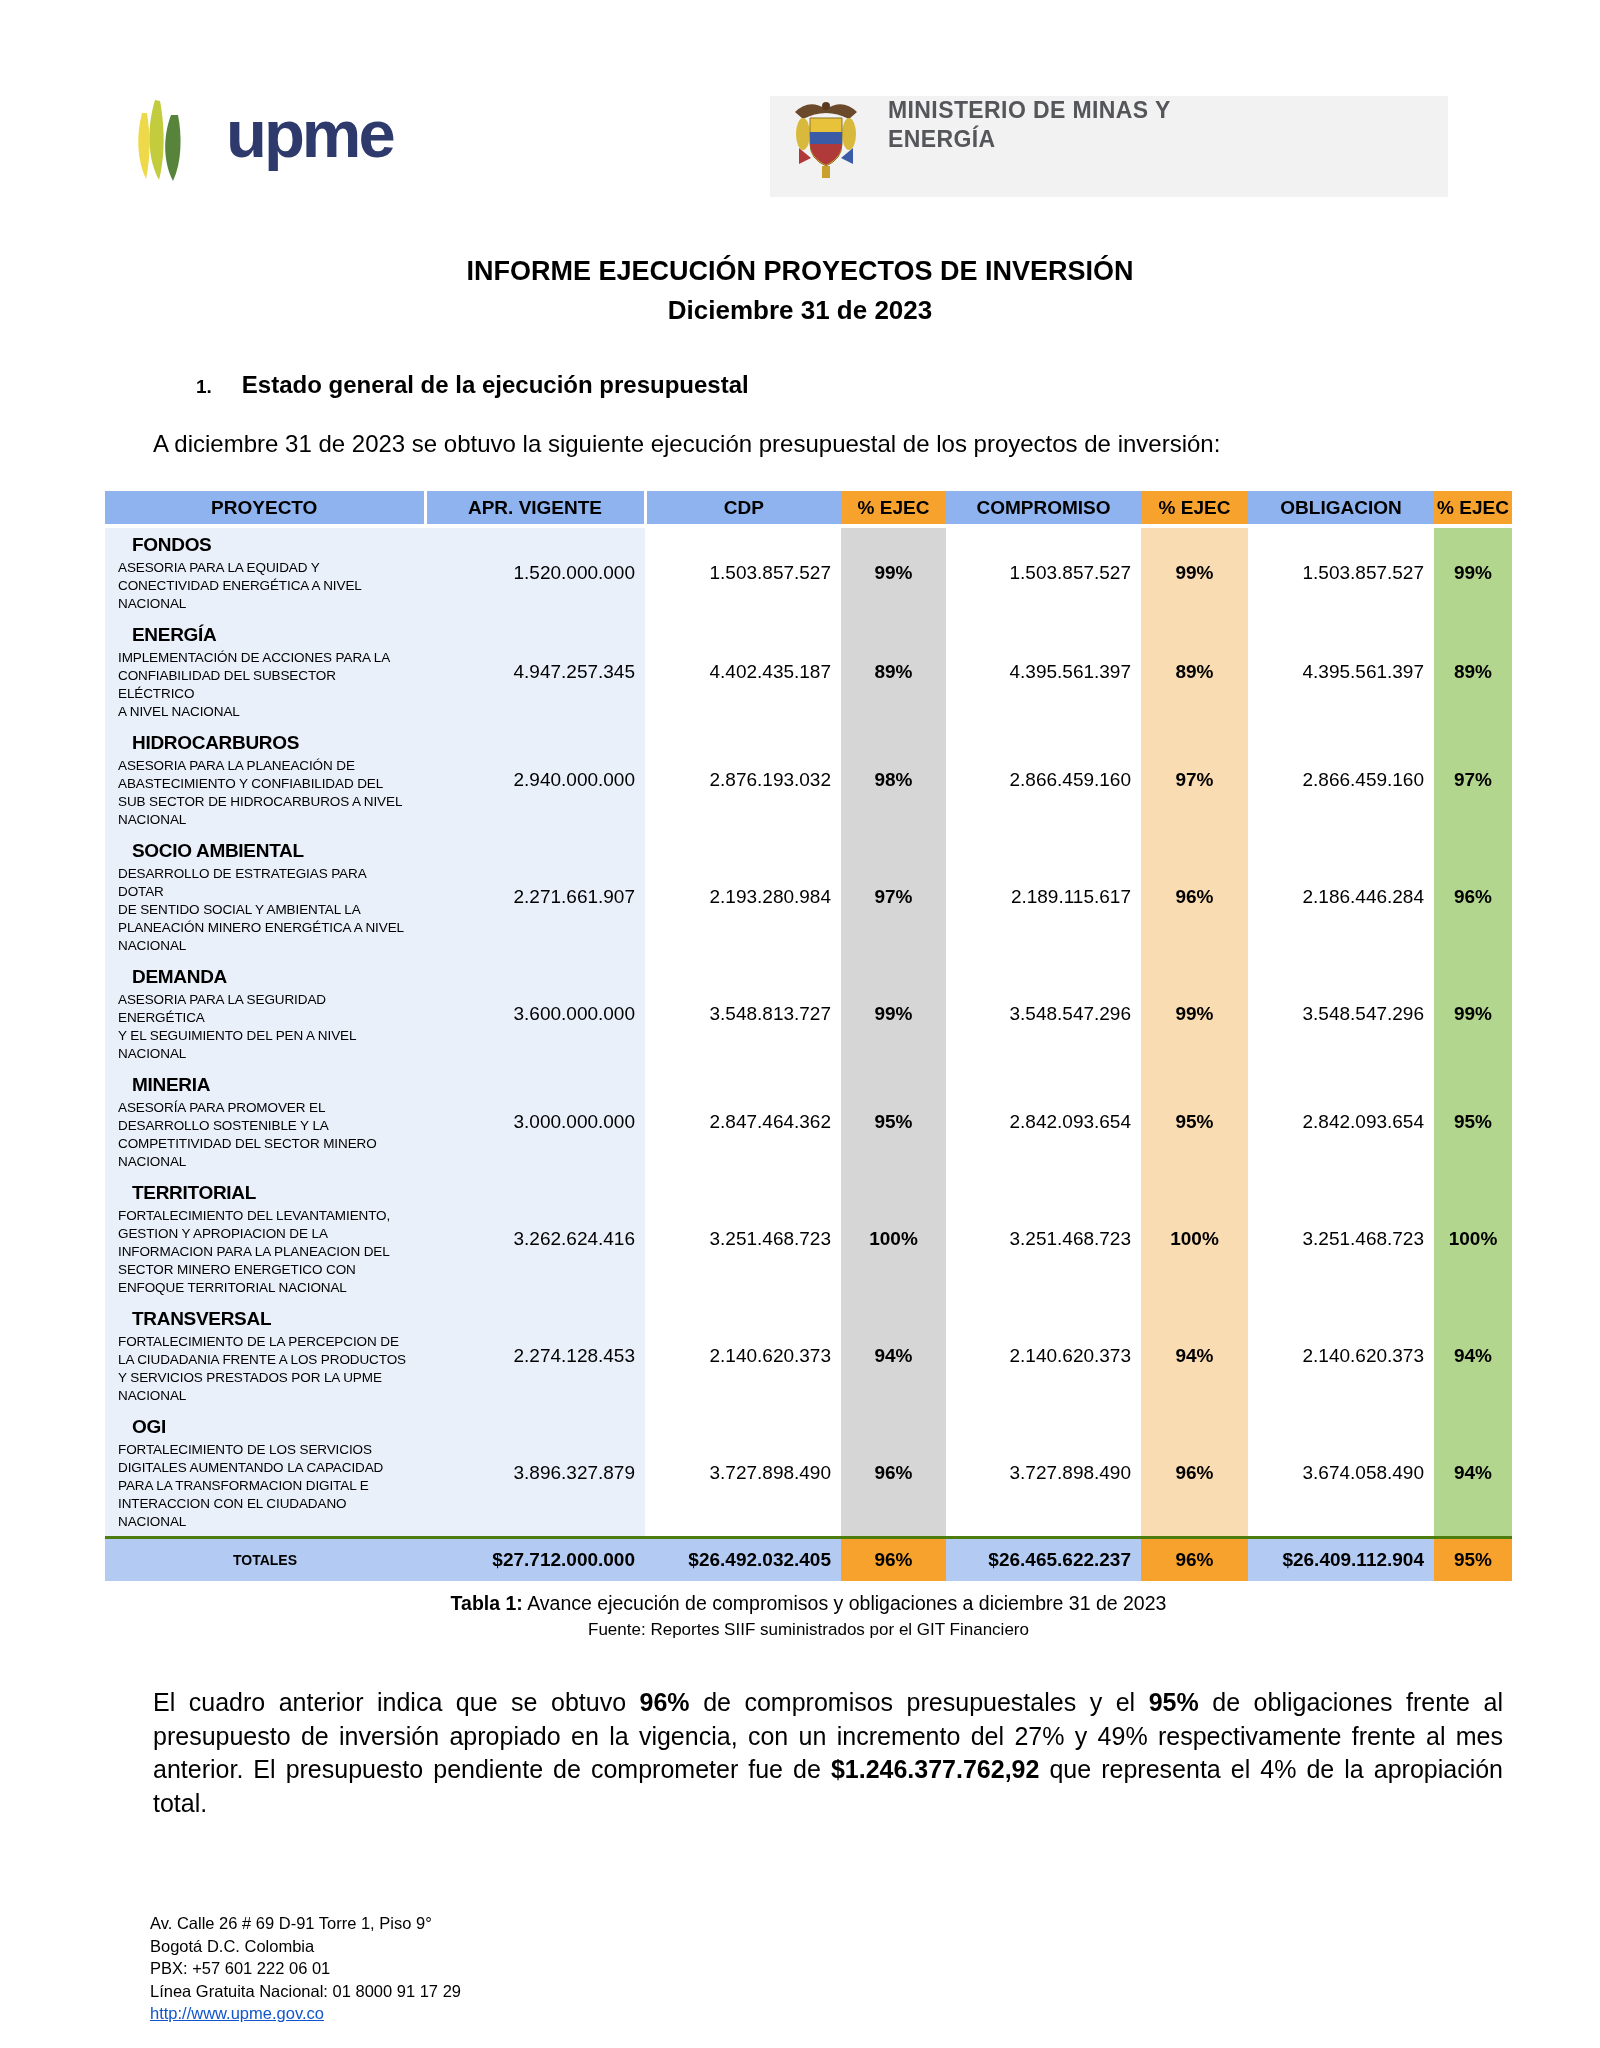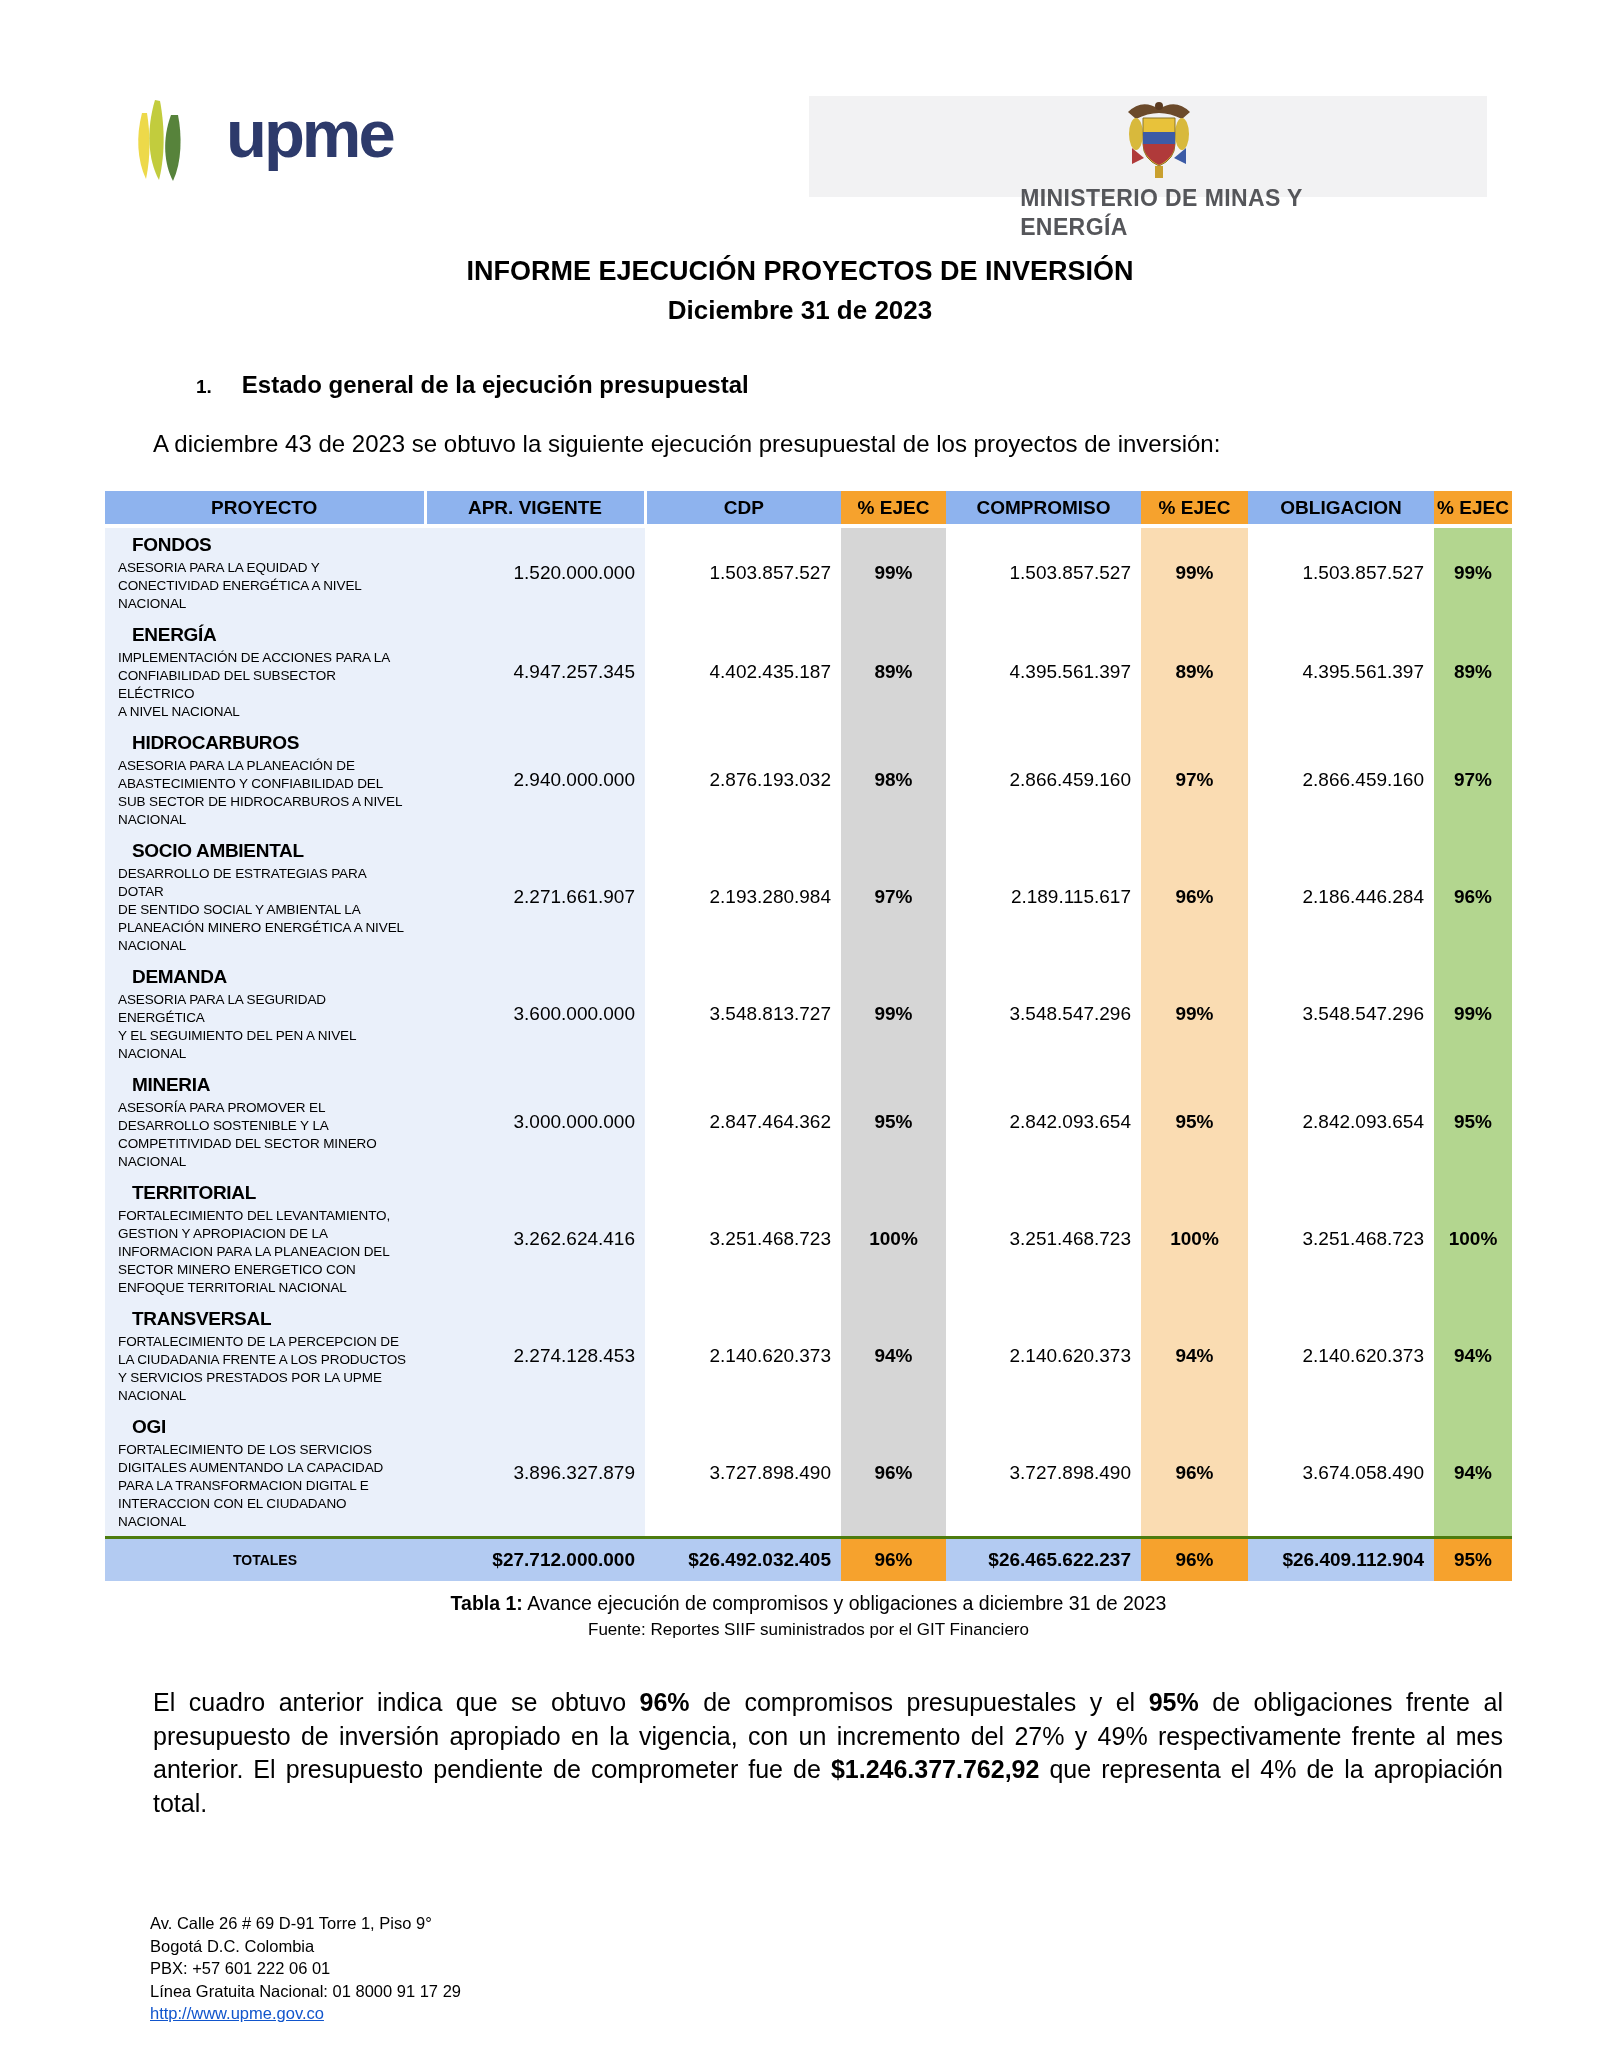--- a/index.html
+++ b/index.html
@@ -4,21 +4,21 @@
 <style>
   html,body{margin:0;padding:0;background:#ffffff;}
   .page{
     width:1600px;height:2048px;position:relative;background:#fff;
     font-family:"Liberation Sans", sans-serif;color:#000;overflow:hidden;
   }
   
   .hdr{position:relative;height:200px;}
   .upme{position:absolute;left:133px;top:86px;display:flex;align-items:flex-start;gap:31px;}
   .upme-text{font-size:67px;font-weight:bold;color:var(--upme_navy,#2D3A6B);letter-spacing:-3px;line-height:95px;margin-left:4px;}
-  .ministry{position:absolute;left:809px;top:96px;width:678px;height:101px;background:var(--ministry_bg,#F2F2F3);display:flex;align-items:center;flex-direction:column;}
+  .ministry{position:absolute;left:770px;top:96px;width:678px;height:101px;background:var(--ministry_bg,#F2F2F3);display:flex;}
   .coat{margin-left:21px;flex:0 0 auto;}
   .min-text{margin-left:27px;font-weight:bold;font-size:23px;line-height:29px;color:var(--ministry_text,#55565A);letter-spacing:.4px;}
   
   .title{ text-align:center;margin-top:54px;font-weight:bold;font-size:27px;line-height:34px;}
   .title .t2{font-size:26px;margin-top:5px;}
   .sec-head{margin:44px 0 0 196px;font-weight:bold;font-size:24px;}
   .sec-head .num{margin-right:20px;}
   .intro{margin:31px 0 0 153px;font-size:24px;}
   
   table.exe{border-collapse:collapse;table-layout:fixed;width:1407px;margin:33px 0 0 105px;}
@@ -95,21 +95,21 @@
 
   <div class="title">
     <div>INFORME EJECUCIÓN PROYECTOS DE INVERSIÓN</div>
     <div class="t2">Diciembre 31 de 2023</div>
   </div>
 
   <div class="sec-head">
     <span class="num">1.</span><span>Estado general de la ejecución presupuestal</span>
   </div>
 
-  <div class="intro">A diciembre 43 de 2023 se obtuvo la siguiente ejecución presupuestal de los proyectos de inversión:</div>
+  <div class="intro">A diciembre 31 de 2023 se obtuvo la siguiente ejecución presupuestal de los proyectos de inversión:</div>
 
   <table class="exe">
     <colgroup>
       <col class="c1">
         <col class="c2">
         <col class="c3">
         <col class="c4">
       <col class="c5">
         <col class="c6">
         <col class="c7">

